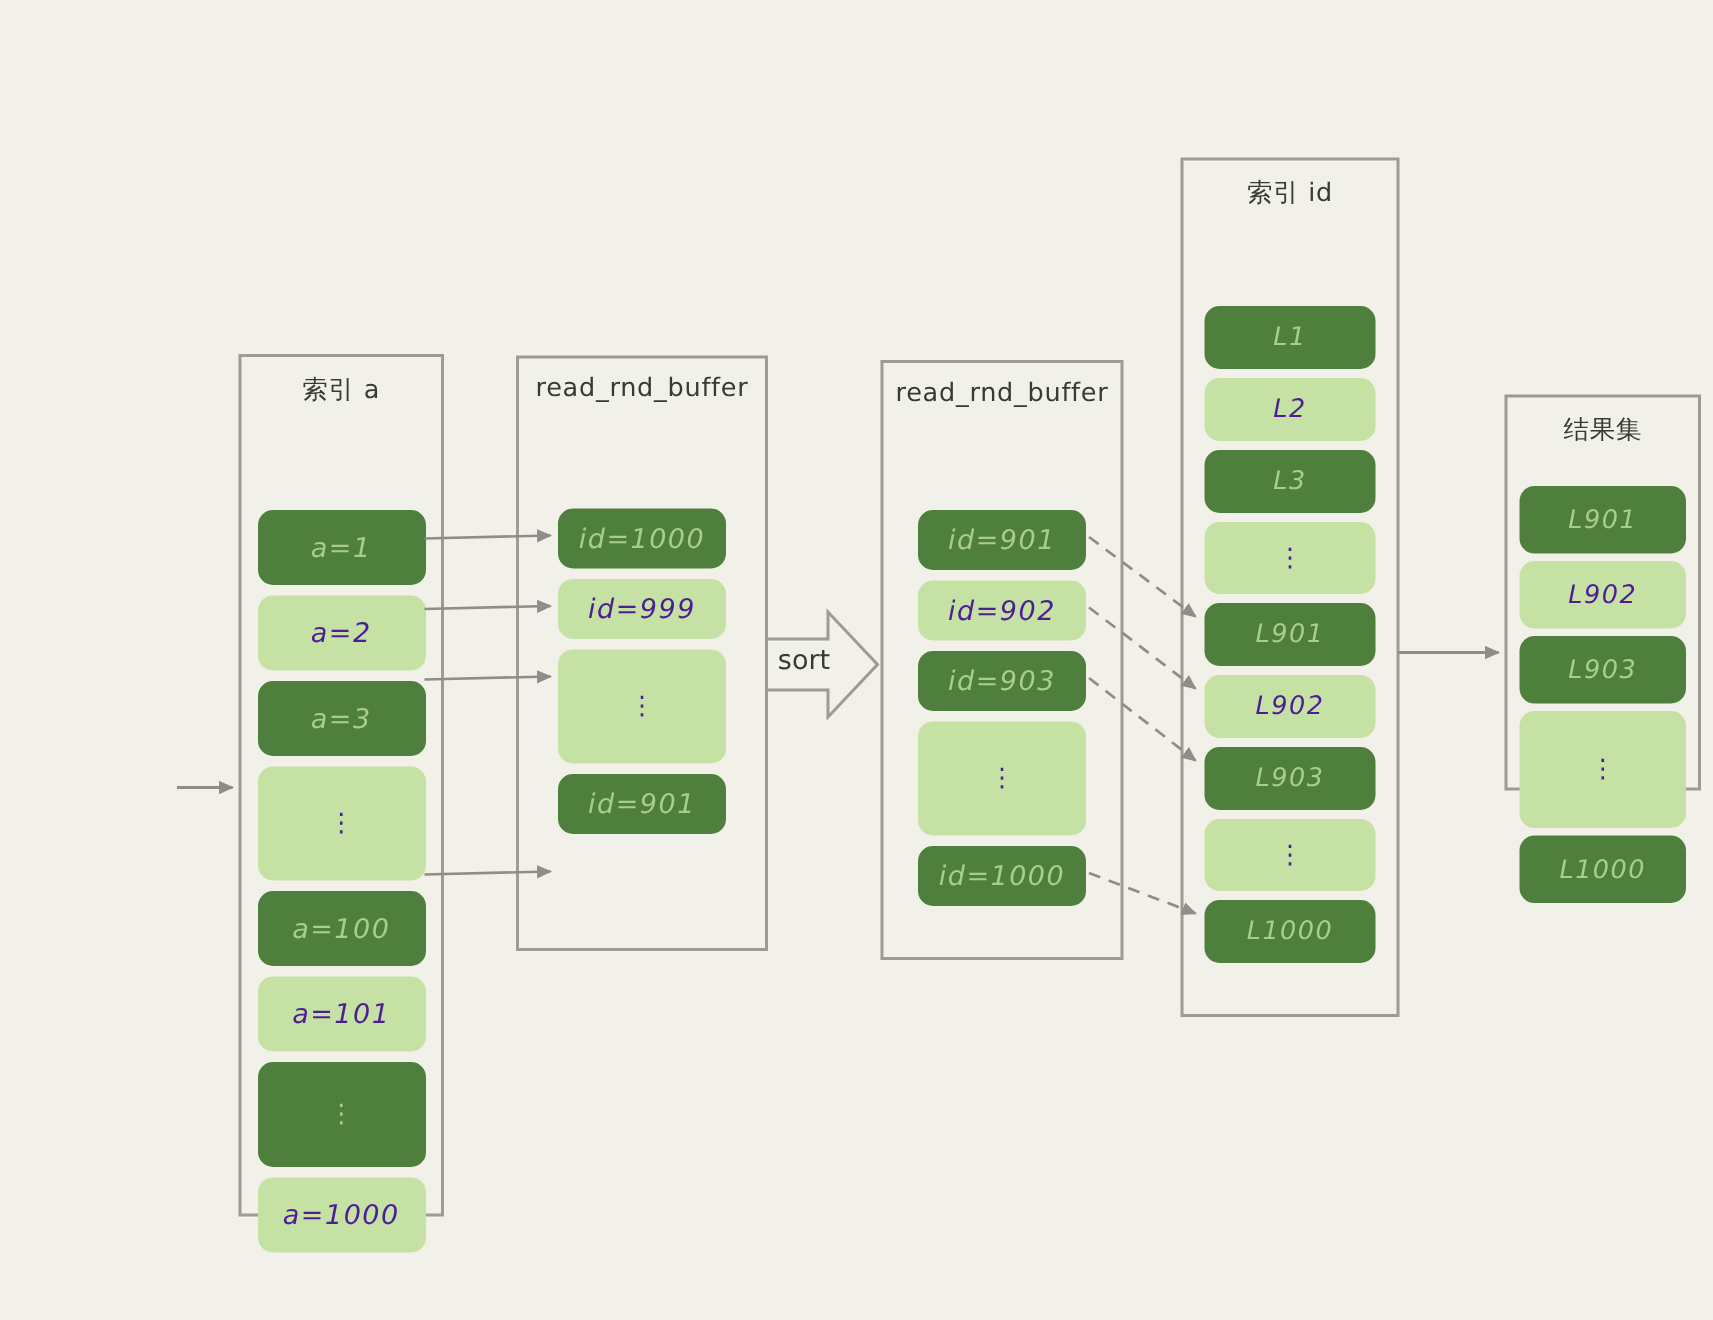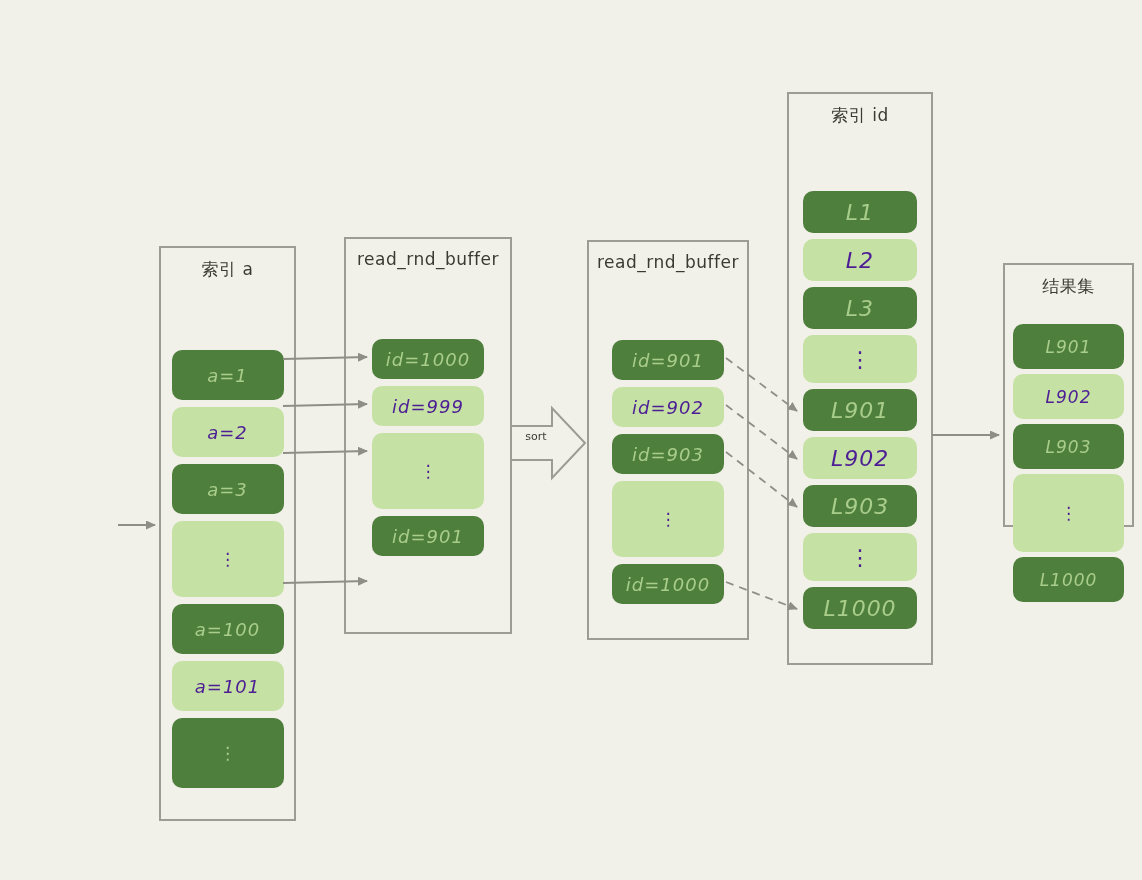--- a/index.html
+++ b/index.html
@@ -57,33 +57,33 @@
     font-size: 18px;
     font-style: italic;
     letter-spacing: 1px;
     white-space: nowrap;
   }
   .box.dark  .box-label { color: #a9cd8a; }
   .box.light .box-label { color: #4c1d95; font-style: italic; }
   .box .dots-label { font-style: normal; font-size: 17px; letter-spacing: 0; }
 
   
-  .c1 { left: 159px; top: 246px; width: 137px; height: 575px; }
+  .c1 { left: 159px; top: 236px; width: 137px; height: 575px; }
   .c1 .rows { top: 102px; gap: 7px; }
   .c1 .box { width: 112px; height: 50px; }
   .c2 { left: 344px; top: 237px; width: 168px; height: 397px; }
   .c2 .rows { top: 100px; gap: 7px; }
   .c2 .box { width: 112px; height: 40px; }
   .c3 { left: 587px; top: 240px; width: 162px; height: 400px; }
   .c3 .rows { top: 98px; gap: 7px; }
   .c3 .box { width: 112px; height: 40px; }
-  .c4 { left: 787px; top: 92px; width: 146px; height: 573px; }
+  .c4 { left: 787px; top: 105px; width: 146px; height: 573px; }
   .c4 .rows { top: 97px; gap: 6px; }
   .c4 .box { width: 114px; height: 42px; }
-  .c4 .box-label { font-size: 22px; }
+  .c4 .box-label { font-size: 17px; }
   .c5 { left: 1003px; top: 263px; width: 131px; height: 264px; }
   .c5 .rows { top: 59px; gap: 5px; }
   .c5 .box { width: 111px; height: 45px; }
   .c5 .box-label { font-size: 17px; }
 
   
   .box.size-d  { height: 76px !important; }
   .box.size-d2 { height: 70px !important; }
   .box.size-m  { height: 48px !important; }
   .box.size-t  { height: 78px !important; }
@@ -103,21 +103,21 @@
     color: #f7f6f0;
     font-size: 21px;
     font-style: italic;
     letter-spacing: 1px;
   }
   .sort-label {
     position: absolute;
     left: 514px; top: 430px;
     width: 44px;
     text-align: center;
-    font-size: 11px;
+    font-size: 18px;
     color: #3a3a35;
     z-index: 4;
   }
 </style>
 </head>
 <body>
 
 <div class="canvas">
 
 
@@ -137,20 +137,23 @@
           <span class="box-label dots-label">⋮</span>
         </div>
         <div class="box dark">
           <span class="box-label">a=100</span>
         </div>
         <div class="box light">
           <span class="box-label">a=101</span>
         </div>
         <div class="box dark size-d2">
           <span class="box-label dots-label">⋮</span>
+        </div>
+        <div class="box light">
+          <span class="box-label">a=1000</span>
         </div>
       </div>
   </div>
 
   <div class="frame c2">
     <div class="col-title">read_rnd_buffer</div>
     <div class="rows">
         <div class="box dark">
           <span class="box-label">id=1000</span>
         </div>

